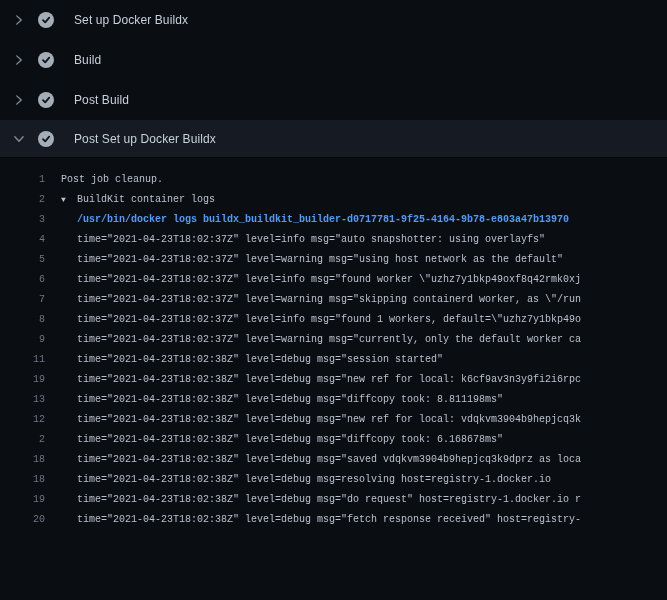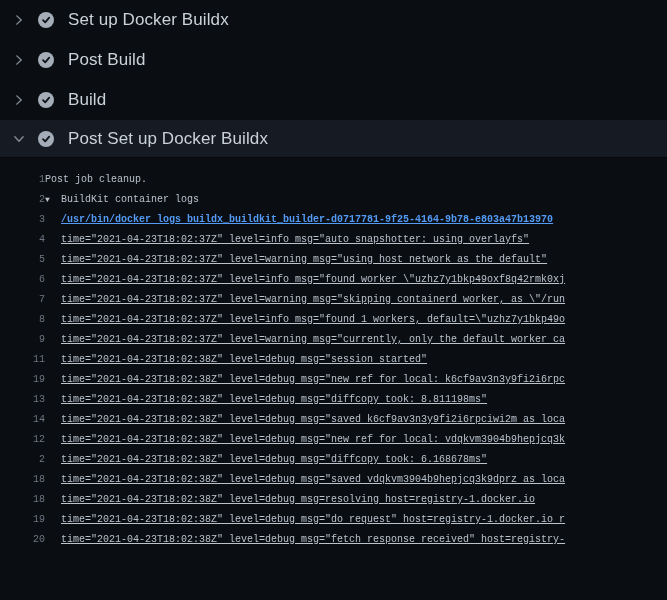--- a/index.html
+++ b/index.html
@@ -30,24 +30,25 @@
     flex: 0 0 auto;
   }
   .chev svg { display: block; }
   .check {
     width: 16px; height: 16px;
     margin-right: 14px;
     flex: 0 0 auto;
   }
   .check svg { display: block; }
   .step .label {
-    font-size: 17px;
+    font-size: 12px;
     font-weight: 500;
     color: var(--step-label, #c9d1d9);
     letter-spacing: .1px;
+    margin-left: 6px;
   }
 
   
   .log {
     padding-top: 12px;
     font-family: "Liberation Mono", "DejaVu Sans Mono", monospace;
     font-size: 10px;
   }
   .lrow {
     display: flex;
@@ -57,23 +58,24 @@
     overflow: hidden;
   }
   .num {
     flex: 0 0 45px;
     text-align: right;
     color: var(--line-number, #6e7681);
     text-decoration: none;
     cursor: pointer;
   }
   .txt {
+    margin-left: 16px;
     color: var(--log-text, #bac2cc);
   }
-  .txt.indent1 { margin-left: 16px; text-decoration: underline; }
+  .txt.indent1 { margin-left: 32px; }
   .txt.command { color: var(--command-text, #539bf5); font-weight: bold; }
   .toggle {
     display: inline-block;
     width: 16px;
     font-size: 8px;
     color: var(--log-text, #bac2cc);
     cursor: pointer;
   }
 </style>
 </head>
@@ -101,36 +103,36 @@
       <svg width="12" height="12" viewBox="0 0 16 16">
         <path class="chev-path" d="M5 2.5 L11 8 L5 13.5" fill="none" stroke="currentColor" stroke-width="1.8" stroke-linecap="round" stroke-linejoin="round"></path>
       </svg>
     </span>
     <span class="check">
       <svg width="16" height="16" viewBox="0 0 16 16">
         <circle cx="8" cy="8" r="8" class="cc-fill" fill="#a4adb8"></circle>
         <path d="M5 8.2 L7.2 10.4 L11.2 5.6" fill="none" class="cc-mark" stroke-width="1.8" stroke-linecap="round" stroke-linejoin="round" stroke="#10141a"></path>
       </svg>
     </span>
+    <span class="label">Build</span>
+  </div>
+
+  <div class="step">
+    <span class="chev" style="color: rgb(132, 141, 151);">
+      <svg width="12" height="12" viewBox="0 0 16 16">
+        <path class="chev-path" d="M5 2.5 L11 8 L5 13.5" fill="none" stroke="currentColor" stroke-width="1.8" stroke-linecap="round" stroke-linejoin="round"></path>
+      </svg>
+    </span>
+    <span class="check">
+      <svg width="16" height="16" viewBox="0 0 16 16">
+        <circle cx="8" cy="8" r="8" class="cc-fill" fill="#a4adb8"></circle>
+        <path d="M5 8.2 L7.2 10.4 L11.2 5.6" fill="none" class="cc-mark" stroke-width="1.8" stroke-linecap="round" stroke-linejoin="round" stroke="#10141a"></path>
+      </svg>
+    </span>
     <span class="label">Post Build</span>
-  </div>
-
-  <div class="step">
-    <span class="chev" style="color: rgb(132, 141, 151);">
-      <svg width="12" height="12" viewBox="0 0 16 16">
-        <path class="chev-path" d="M5 2.5 L11 8 L5 13.5" fill="none" stroke="currentColor" stroke-width="1.8" stroke-linecap="round" stroke-linejoin="round"></path>
-      </svg>
-    </span>
-    <span class="check">
-      <svg width="16" height="16" viewBox="0 0 16 16">
-        <circle cx="8" cy="8" r="8" class="cc-fill" fill="#a4adb8"></circle>
-        <path d="M5 8.2 L7.2 10.4 L11.2 5.6" fill="none" class="cc-mark" stroke-width="1.8" stroke-linecap="round" stroke-linejoin="round" stroke="#10141a"></path>
-      </svg>
-    </span>
-    <span class="label">Build</span>
   </div>
 
   <div class="step expanded">
     <span class="chev" style="color: rgb(132, 141, 151);">
       <svg width="12" height="12" viewBox="0 0 16 16" style="transform: rotate(90deg);">
         <path class="chev-path" d="M5 2.5 L11 8 L5 13.5" fill="none" stroke="currentColor" stroke-width="1.8" stroke-linecap="round" stroke-linejoin="round"></path>
       </svg>
     </span>
     <span class="check">
       <svg width="16" height="16" viewBox="0 0 16 16">
@@ -197,24 +199,20 @@
   <div class="lrow">
     <a class="num">19</a>
     <span class="txt indent1">time="2021-04-23T18:02:38Z" level=debug msg="new ref for local: k6cf9av3n3y9fi2i6rpc</span>
   </div>
 
   <div class="lrow">
     <a class="num">13</a>
     <span class="txt indent1">time="2021-04-23T18:02:38Z" level=debug msg="diffcopy took: 8.811198ms"</span>
   </div>
 
-  <div class="lrow">
-    <a class="num">14</a>
-    <span class="txt indent1">time="2021-04-23T18:02:38Z" level=debug msg="saved k6cf9av3n3y9fi2i6rpciwi2m as loca</span>
-  </div>
 
   <div class="lrow">
     <a class="num">12</a>
     <span class="txt indent1">time="2021-04-23T18:02:38Z" level=debug msg="new ref for local: vdqkvm3904b9hepjcq3k</span>
   </div>
 
   <div class="lrow">
     <a class="num">2</a>
     <span class="txt indent1">time="2021-04-23T18:02:38Z" level=debug msg="diffcopy took: 6.168678ms"</span>
   </div>

